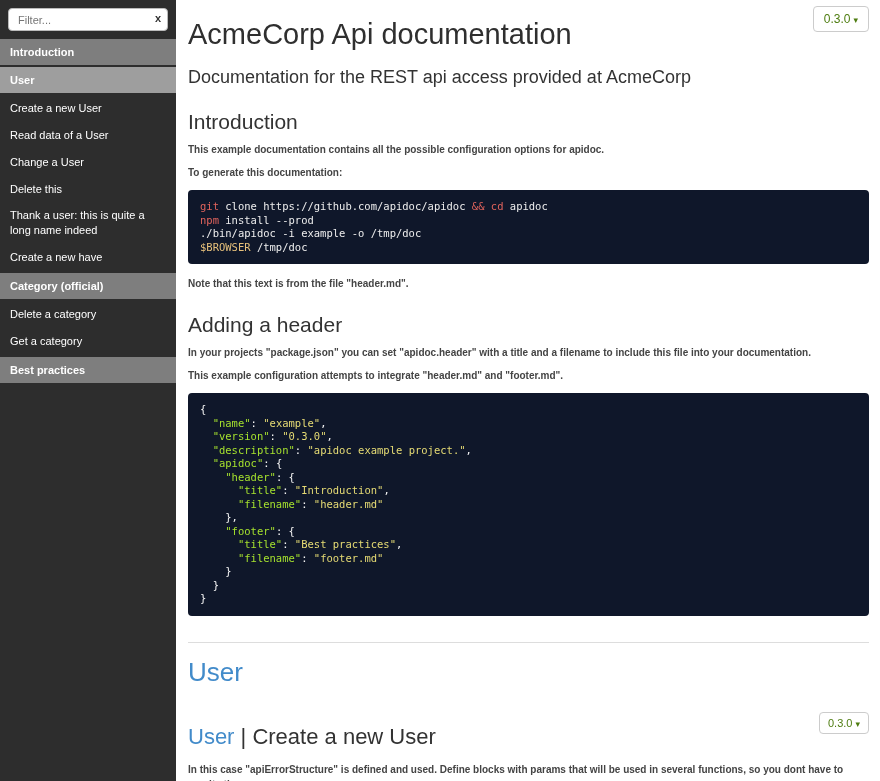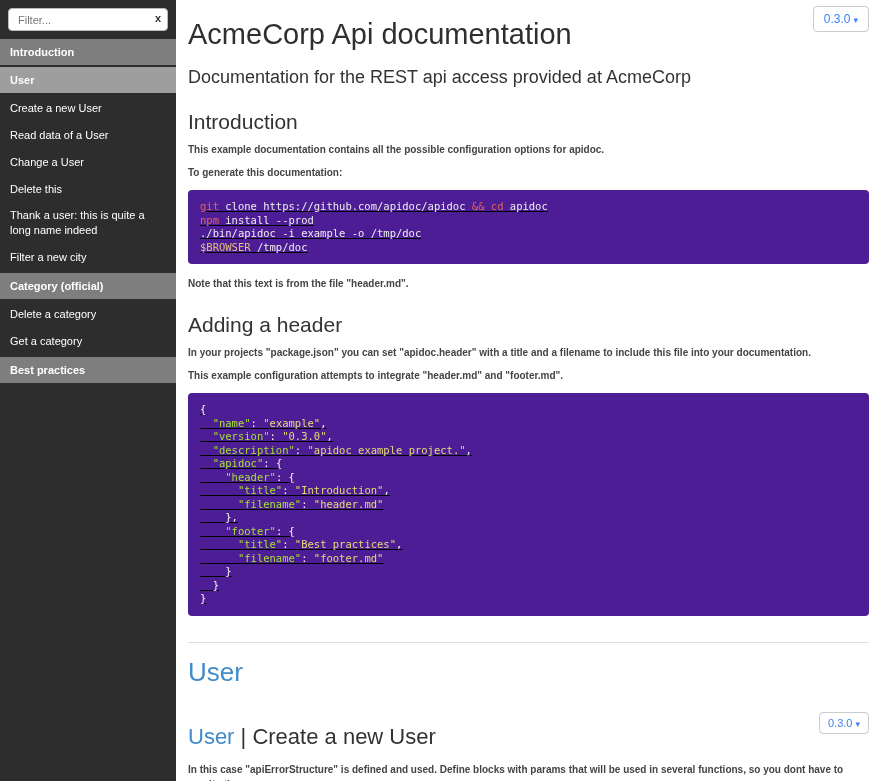--- a/index.html
+++ b/index.html
@@ -50,44 +50,43 @@
   
   #content {
     margin-left: 176px;
     padding: 6px 11px 0 12px;
     position: relative;
     height: 100%;
     box-sizing: border-box;
   }
   .version-btn {
     border: 1px solid #ccc; border-radius: 4px;
-    background: #fff; color: #3b82f6;
+    background: #fff; color: #4d7c0f;
     font-family: "Liberation Sans", sans-serif;
     font-size: 12px;
     padding: 5px 10px;
     cursor: pointer;
   }
   .version-btn .caret { font-size: 9px; margin-left: 3px; }
   #header-version { position: absolute; right: 11px; top: 6px; }
 
   .page-title { font-size: 29px; font-weight: 400; color: #2f2f2f; margin: 12px 0 0 0; }
   .subtitle   { font-size: 18px; font-weight: 400; color: #333; margin: 16px 0 14px 0; }
   .section-heading { font-size: 21px; font-weight: 400; color: #333; margin: 22px 0 8px 0; }
   .body-text  { font-size: 10px; color: #444; line-height: 1.5; margin: 8px 0; font-weight: bold; }
 
   pre.code {
-    background: #4c1d95;
+    background: #0f172a;
     border-radius: 4px;
     padding: 10px 12px;
     margin: 10px 0 12px 0;
     font-family: "DejaVu Sans Mono", monospace;
     font-size: 10.5px;
     line-height: 13.5px;
     overflow: hidden;
-    text-decoration: underline;
   }
   .code-line { white-space: pre; }
   .tok-pl  { color: #ededed; }
   .tok-cmd { color: #e0635c; }
   .tok-op  { color: #e0635c; }
   .tok-var { color: #e6c07b; }
   .tok-k   { color: #a6e22e; }
   .tok-s   { color: #e6db74; }
   .tok-p   { color: #f5f5f5; }
 
@@ -109,21 +108,21 @@
     <span class="filter-clear">x</span>
   </div>
   <ul class="nav">
       <li class="nav-header">Introduction</li>
       <li class="nav-header active">User</li>
       <li class="nav-item">Create a new User</li>
       <li class="nav-item">Read data of a User</li>
       <li class="nav-item">Change a User</li>
       <li class="nav-item">Delete this</li>
       <li class="nav-item">Thank a user: this is quite a long name indeed</li>
-      <li class="nav-item">Filter a new city</li>
+      <li class="nav-item">Create a new have</li>
       <li class="nav-header">Category (official)</li>
       <li class="nav-item">Delete a category</li>
       <li class="nav-item">Get a category</li>
       <li class="nav-header">Best practices</li>
     </ul>
 </div>
 
 <div id="content">
 
   <button class="version-btn" id="header-version">

